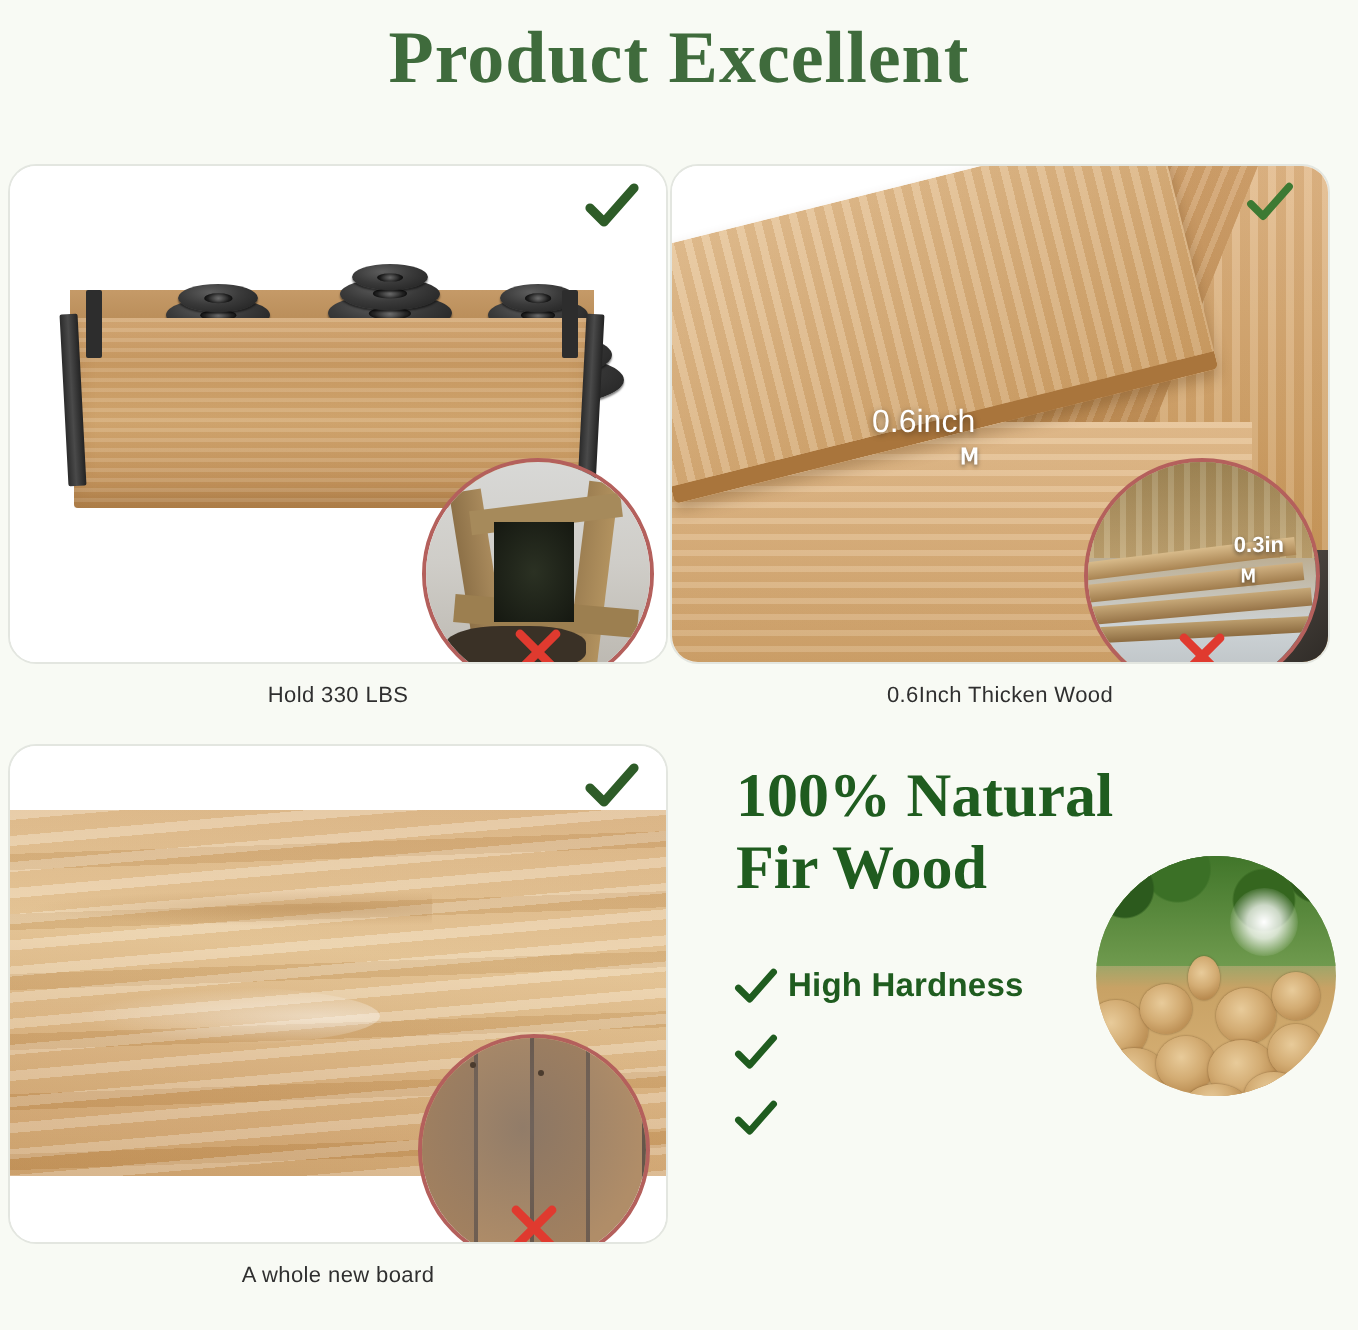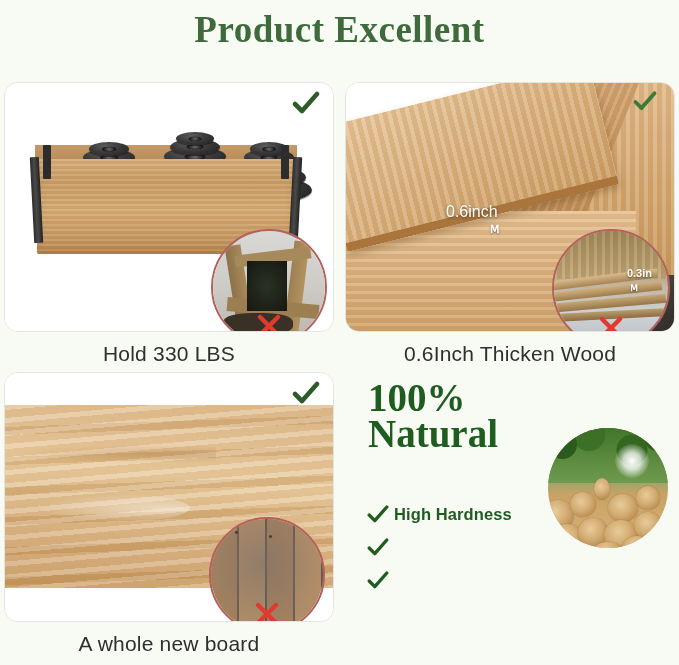--- a/index.html
+++ b/index.html
@@ -27,37 +27,37 @@
   }
 
   
   .grid {
     position: absolute;
     top: 56px; left: 0;
     width: 679px; height: 609px;
   }
   .quad { position: absolute; }
   .quad-tl { left: 4px;   top: 26px;  width: 330px; height: 288px; }
-  .quad-tr { left: 345px; top: 26px;  width: 330px; height: 288px; }
+  .quad-tr { left: 335px; top: 26px;  width: 330px; height: 288px; }
   .quad-bl { left: 4px;   top: 316px; width: 330px; height: 290px; }
   .quad-br { left: 352px; top: 316px; width: 324px; height: 290px; }
 
   .card {
     position: relative;
     width: 100%;
     height: 250px;
     background: #ffffff;
     border: 1px solid #e3e6e0;
     border-radius: 14px;
     overflow: hidden;
     box-sizing: border-box;
   }
   .caption {
     text-align: center;
-    font-size: 21px;
+    font-size: 11px;
     color: #2f2f2f;
     margin-top: 10px;
     letter-spacing: 0.2px;
   }
 
   
   .check-good {
     position: absolute;
     top: 6px; right: 12px;
     width: 30px; height: 30px;
@@ -216,21 +216,21 @@
   .p3-grain2 {
     position:absolute; left:4%; top:22%; width:60%; height:18px;
     background: radial-gradient(ellipse at 70% 50%, rgba(160,110,55,.28), rgba(255,255,255,0) 72%);
   }
 
   
   .p4 { position:relative; width:100%; height:100%; }
   .p4-heading {
     font-family: "Liberation Serif", serif;
     font-weight: bold;
-    font-size: 39px;
+    font-size: 31px;
     line-height: 36px;
     color: #1f5c1f;
     margin: 8px 0 0 16px;
     width: 205px;
   }
   .p4-circle {
     position:absolute;
     right: 8px; top: 48px;
     width: 120px; height: 120px;
     border-radius: 50%;
@@ -250,21 +250,21 @@
       radial-gradient(circle at 70% 40%, #35661f 0 15px, rgba(0,0,0,0) 16px),
       radial-gradient(circle at 92% 16%, #2f5c1c 0 14px, rgba(0,0,0,0) 15px),
       linear-gradient(180deg,#41762a,#6f9a4e);
   }
   .p4-circle .logs { position:absolute; left:0; bottom:0; width:100%; height:62%; }
   .log {
     position:absolute; border-radius:50%;
     background: radial-gradient(circle at 42% 38%, #e8cb9a 0%, #d3ac73 45%, #b88a4f 80%, #8d6534 100%);
     box-shadow: 0 0 1px rgba(90,60,25,.7);
   }
-  .p4-list { position:absolute; left:14px; top: 118px; }
+  .p4-list { position:absolute; left:14px; top: 97px; }
   .p4-item {
     display:flex; align-items:center;
     height: 33px;
   }
   .p4-item .tick { width: 28px; flex: 0 0 28px; }
   .p4-item .tick svg { display:block; }
   .p4-item .txt {
     font-size: 16.5px;
     font-weight: bold;
     color: #1f5c1f;
@@ -445,20 +445,21 @@
 
     </div>
     <div class="caption">A whole new board</div>
   </div>
 
   <div class="quad quad-br">
     <div class="p4">
 
       <div class="p4-heading">
         <div>100% Natural</div>
+        <div>Fir Wood</div>
       </div>
 
       <div class="p4-circle">
         <div class="canopy"></div>
         <div class="sunburst"></div>
         <div class="logs">
           <div class="log" style="left:-6px;  top:26px; width:32px; height:30px;"></div>
           <div class="log" style="left:22px;  top:18px; width:26px; height:25px;"></div>
           <div class="log" style="left:46px;  top:4px;  width:16px; height:22px;"></div>
           <div class="log" style="left:60px;  top:20px; width:30px; height:28px;"></div>

